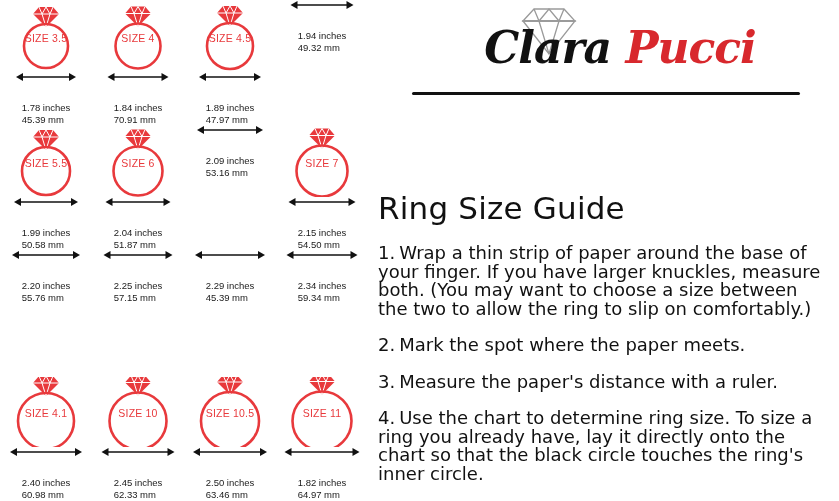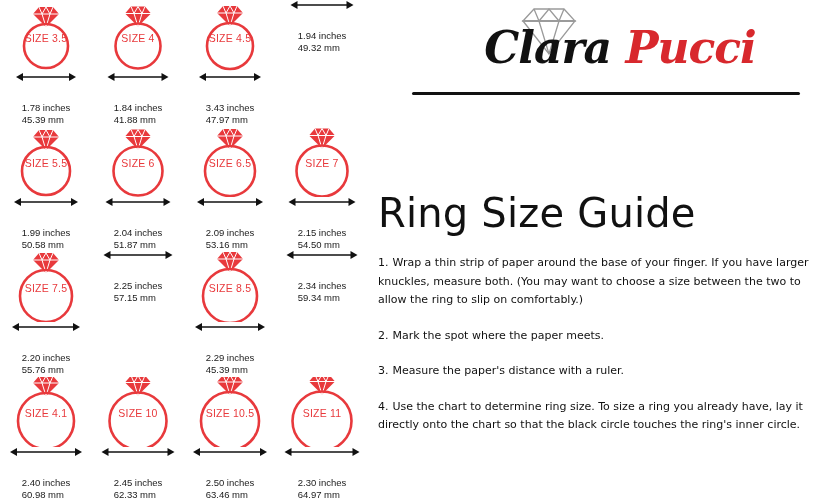--- a/index.html
+++ b/index.html
@@ -111,32 +111,32 @@
     left: 40px;
     top: 92px;
     width: 388px;
     height: 3px;
     background: #111111;
     border-radius: 2px;
   }
 
   .guide-title {
     margin: 70px 0 0 6px;
-    font-size: 40px;
+    font-size: 31px;
     font-weight: normal;
     font-family: "DejaVu Sans", sans-serif;
     color: #111111;
     letter-spacing: 0.2px;
   }
   .steps {
     margin: 18px 0 0 6px;
     width: 452px;
   }
   .step {
-    font-size: 11px;
+    font-size: 18px;
     line-height: 18.5px;
     color: #111111;
     margin-bottom: 17px;
     font-family: "DejaVu Sans", sans-serif;
   }
   .step .num { margin-right: 4px; }
 </style>
 </head>
 <body>
 
@@ -181,21 +181,21 @@
           </svg>
           <div class="size-label">SIZE 4</div>
         </div>
         <div class="arrow-row"><svg width="88" height="14" viewBox="0 0 88 14">
             <line x1="18.5" y1="7" x2="69.5" y2="7" stroke="#111111" stroke-width="1.6"></line>
             <polygon points="13.5,7 20.5,3 20.5,11" fill="#111111"></polygon>
             <polygon points="74.5,7 67.5,3 67.5,11" fill="#111111"></polygon>
           </svg></div>
         <div class="measure">
           <div>1.84 inches</div>
-          <div>41.88 mm</div>
+          <div>70.91 mm</div>
         </div>
       </div>
       <div class="ring-cell">
         <div class="ring-art">
           <svg width="88" height="70" viewBox="0 0 88 70">
             <g>
               <polygon points="31,11 37,4 51,4 57,11 44,24" fill="#e8393c"></polygon>
               <polyline points="31,11 57,11" stroke="#ffffff" stroke-width="1" fill="none"></polyline>
               <polyline points="37,4 40,11 44,24" stroke="#ffffff" stroke-width="1" fill="none"></polyline>
               <polyline points="51,4 48,11 44,24" stroke="#ffffff" stroke-width="1" fill="none"></polyline>
@@ -204,21 +204,21 @@
             </g>
           </svg>
           <div class="size-label">SIZE 4.5</div>
         </div>
         <div class="arrow-row"><svg width="88" height="14" viewBox="0 0 88 14">
             <line x1="18" y1="7" x2="70" y2="7" stroke="#111111" stroke-width="1.6"></line>
             <polygon points="13,7 20,3 20,11" fill="#111111"></polygon>
             <polygon points="75,7 68,3 68,11" fill="#111111"></polygon>
           </svg></div>
         <div class="measure">
-          <div>3.43 inches</div>
+          <div>1.89 inches</div>
           <div>47.97 mm</div>
         </div>
       </div>
       <div class="ring-cell">
         <div class="arrow-row"><svg width="88" height="14" viewBox="0 0 88 14">
             <line x1="17.5" y1="7" x2="70.5" y2="7" stroke="#111111" stroke-width="1.6"></line>
             <polygon points="12.5,7 19.5,3 19.5,11" fill="#111111"></polygon>
             <polygon points="75.5,7 68.5,3 68.5,11" fill="#111111"></polygon>
           </svg></div>
         <div class="measure">
@@ -268,33 +268,20 @@
             <line x1="16.5" y1="7" x2="71.5" y2="7" stroke="#111111" stroke-width="1.6"></line>
             <polygon points="11.5,7 18.5,3 18.5,11" fill="#111111"></polygon>
             <polygon points="76.5,7 69.5,3 69.5,11" fill="#111111"></polygon>
           </svg></div>
         <div class="measure">
           <div>2.04 inches</div>
           <div>51.87 mm</div>
         </div>
       </div>
       <div class="ring-cell">
-        <div class="ring-art">
-          <svg width="88" height="70" viewBox="0 0 88 70">
-            <g>
-              <polygon points="31,9 37,2 51,2 57,9 44,22" fill="#e8393c"></polygon>
-              <polyline points="31,9 57,9" stroke="#ffffff" stroke-width="1" fill="none"></polyline>
-              <polyline points="37,2 40,9 44,22" stroke="#ffffff" stroke-width="1" fill="none"></polyline>
-              <polyline points="51,2 48,9 44,22" stroke="#ffffff" stroke-width="1" fill="none"></polyline>
-              <polyline points="40,9 44,2 48,9" stroke="#ffffff" stroke-width="1" fill="none"></polyline>
-              <circle cx="44" cy="44" r="25" fill="none" stroke="#e8393c" stroke-width="2.6"></circle>
-            </g>
-          </svg>
-          <div class="size-label">SIZE 6.5</div>
-        </div>
         <div class="arrow-row"><svg width="88" height="14" viewBox="0 0 88 14">
             <line x1="16" y1="7" x2="72" y2="7" stroke="#111111" stroke-width="1.6"></line>
             <polygon points="11,7 18,3 18,11" fill="#111111"></polygon>
             <polygon points="77,7 70,3 70,11" fill="#111111"></polygon>
           </svg></div>
         <div class="measure">
           <div>2.09 inches</div>
           <div>53.16 mm</div>
         </div>
       </div>
@@ -316,33 +303,20 @@
             <line x1="15.5" y1="7" x2="72.5" y2="7" stroke="#111111" stroke-width="1.6"></line>
             <polygon points="10.5,7 17.5,3 17.5,11" fill="#111111"></polygon>
             <polygon points="77.5,7 70.5,3 70.5,11" fill="#111111"></polygon>
           </svg></div>
         <div class="measure">
           <div>2.15 inches</div>
           <div>54.50 mm</div>
         </div>
       </div>
       <div class="ring-cell">
-        <div class="ring-art">
-          <svg width="88" height="70" viewBox="0 0 88 70">
-            <g>
-              <polygon points="31,8 37,1 51,1 57,8 44,21" fill="#e8393c"></polygon>
-              <polyline points="31,8 57,8" stroke="#ffffff" stroke-width="1" fill="none"></polyline>
-              <polyline points="37,1 40,8 44,21" stroke="#ffffff" stroke-width="1" fill="none"></polyline>
-              <polyline points="51,1 48,8 44,21" stroke="#ffffff" stroke-width="1" fill="none"></polyline>
-              <polyline points="40,8 44,1 48,8" stroke="#ffffff" stroke-width="1" fill="none"></polyline>
-              <circle cx="44" cy="44" r="26" fill="none" stroke="#e8393c" stroke-width="2.6"></circle>
-            </g>
-          </svg>
-          <div class="size-label">SIZE 7.5</div>
-        </div>
         <div class="arrow-row"><svg width="88" height="14" viewBox="0 0 88 14">
             <line x1="15" y1="7" x2="73" y2="7" stroke="#111111" stroke-width="1.6"></line>
             <polygon points="10,7 17,3 17,11" fill="#111111"></polygon>
             <polygon points="78,7 71,3 71,11" fill="#111111"></polygon>
           </svg></div>
         <div class="measure">
           <div>2.20 inches</div>
           <div>55.76 mm</div>
         </div>
       </div>
@@ -351,33 +325,20 @@
             <line x1="14.5" y1="7" x2="73.5" y2="7" stroke="#111111" stroke-width="1.6"></line>
             <polygon points="9.5,7 16.5,3 16.5,11" fill="#111111"></polygon>
             <polygon points="78.5,7 71.5,3 71.5,11" fill="#111111"></polygon>
           </svg></div>
         <div class="measure">
           <div>2.25 inches</div>
           <div>57.15 mm</div>
         </div>
       </div>
       <div class="ring-cell">
-        <div class="ring-art">
-          <svg width="88" height="70" viewBox="0 0 88 70">
-            <g>
-              <polygon points="31,7 37,0 51,0 57,7 44,20" fill="#e8393c"></polygon>
-              <polyline points="31,7 57,7" stroke="#ffffff" stroke-width="1" fill="none"></polyline>
-              <polyline points="37,0 40,7 44,20" stroke="#ffffff" stroke-width="1" fill="none"></polyline>
-              <polyline points="51,0 48,7 44,20" stroke="#ffffff" stroke-width="1" fill="none"></polyline>
-              <polyline points="40,7 44,0 48,7" stroke="#ffffff" stroke-width="1" fill="none"></polyline>
-              <circle cx="44" cy="44" r="27" fill="none" stroke="#e8393c" stroke-width="2.6"></circle>
-            </g>
-          </svg>
-          <div class="size-label">SIZE 8.5</div>
-        </div>
         <div class="arrow-row"><svg width="88" height="14" viewBox="0 0 88 14">
             <line x1="14" y1="7" x2="74" y2="7" stroke="#111111" stroke-width="1.6"></line>
             <polygon points="9,7 16,3 16,11" fill="#111111"></polygon>
             <polygon points="79,7 72,3 72,11" fill="#111111"></polygon>
           </svg></div>
         <div class="measure">
           <div>2.29 inches</div>
           <div>45.39 mm</div>
         </div>
       </div>
@@ -477,21 +438,21 @@
             </g>
           </svg>
           <div class="size-label">SIZE 11</div>
         </div>
         <div class="arrow-row"><svg width="88" height="14" viewBox="0 0 88 14">
             <line x1="11.5" y1="7" x2="76.5" y2="7" stroke="#111111" stroke-width="1.6"></line>
             <polygon points="6.5,7 13.5,3 13.5,11" fill="#111111"></polygon>
             <polygon points="81.5,7 74.5,3 74.5,11" fill="#111111"></polygon>
           </svg></div>
         <div class="measure">
-          <div>2.30 inches</div>
+          <div>1.82 inches</div>
           <div>64.97 mm</div>
         </div>
       </div>
     </div>
 
   <div class="right">
 
     <div class="logo-wrap">
       <span class="diamond-mark">
         <svg width="86" height="54" viewBox="0 0 86 54">

